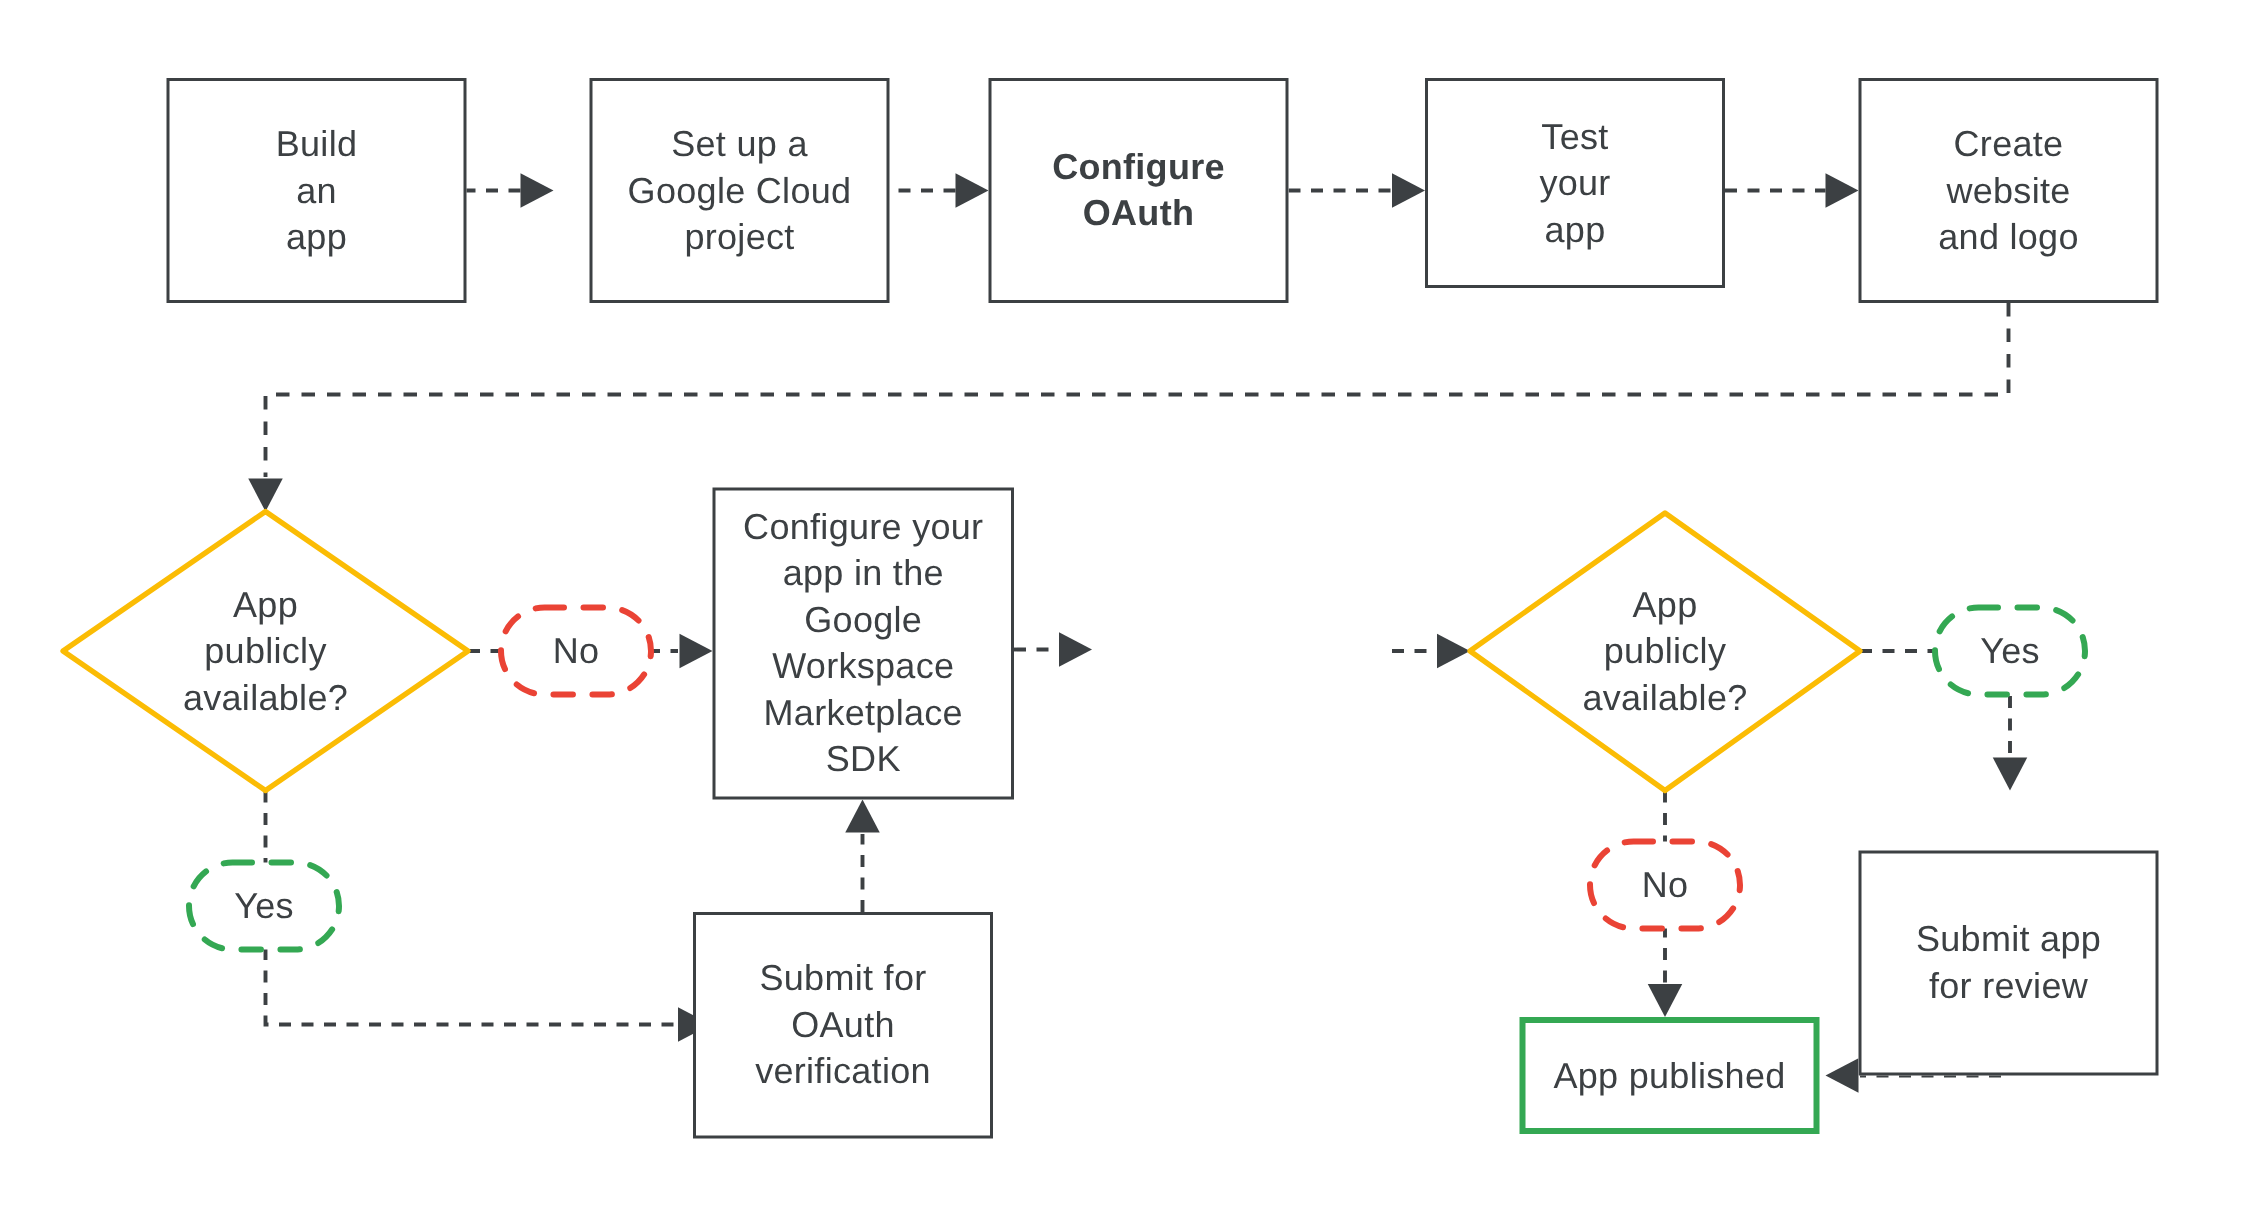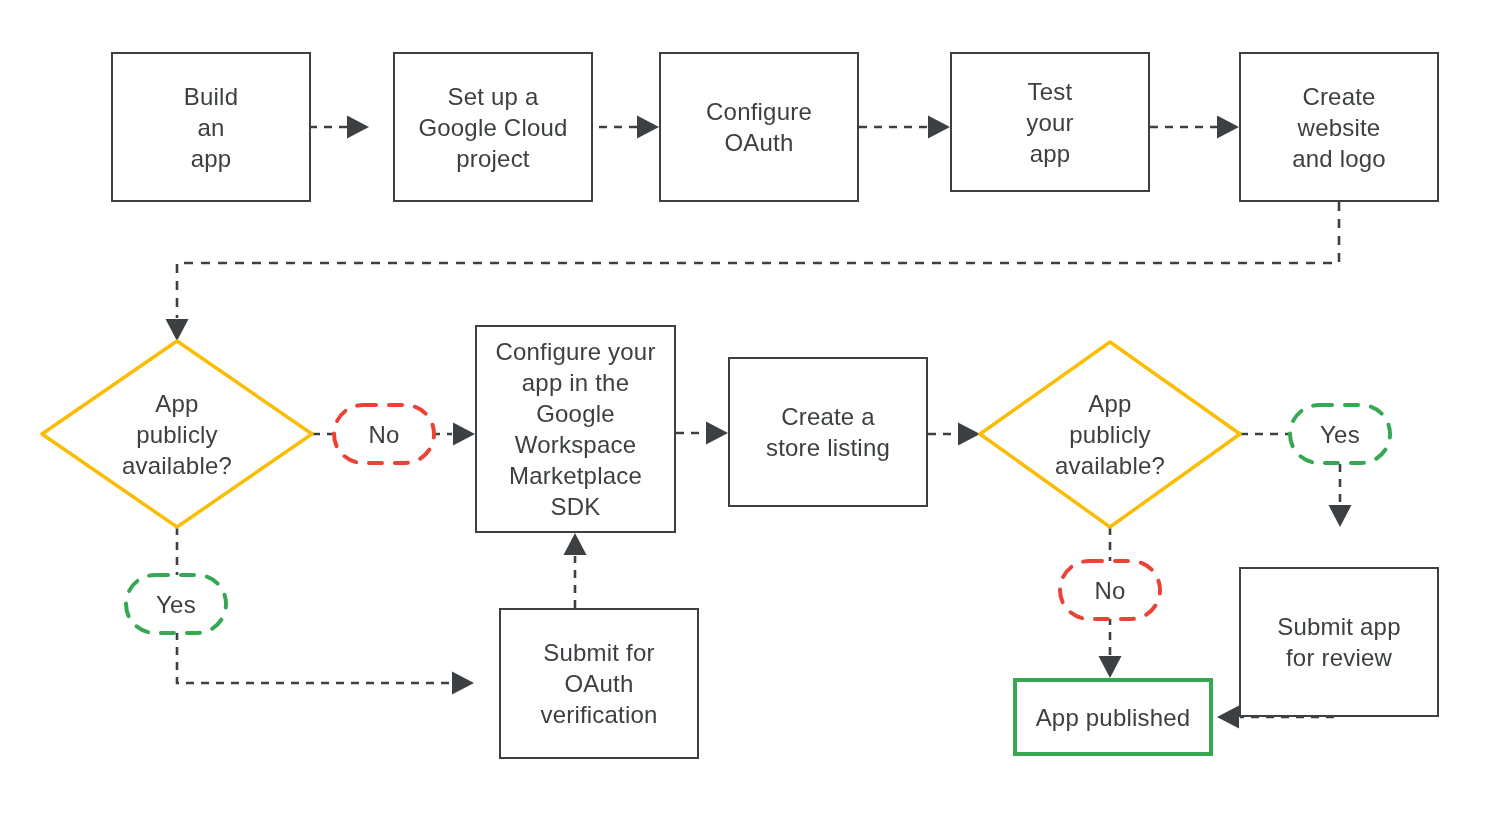--- a/index.html
+++ b/index.html
@@ -44,27 +44,27 @@
     background: #ffffff;
   }
   .overlay-label {
     background: transparent;
     pointer-events: none;
   }
 
   
   .n-build      { left: 79px;   top: 52px;  width: 200px; height: 150px; margin-left: 32px; }
   .n-cloud      { left: 369px;  top: 52px;  width: 200px; height: 150px; margin-left: 24px; }
-  .n-oauth      { left: 659px;  top: 52px;  width: 200px; height: 150px; }
+  .n-oauth      { left: 659px;  top: 52px;  width: 200px; height: 150px; font-weight: bold; }
   .n-test       { left: 950px;  top: 52px;  width: 200px; height: 140px; }
   .n-website    { left: 1239px; top: 52px;  width: 200px; height: 150px; }
   
   .n-sdk        { left: 475px;  top: 325px; width: 201px; height: 208px; }
   .n-store      { left: 728px;  top: 357px; width: 200px; height: 150px; }
-  .n-oauthverif { left: 499px;  top: 608px; width: 200px; height: 151px; }
+  .n-oauthverif { left: 462px;  top: 608px; width: 200px; height: 151px; }
   .n-review     { left: 1239px; top: 527px; width: 200px; height: 150px; margin-top: 40px; }
   .n-published  { left: 1013px; top: 678px; width: 200px; height: 78px; text-align: right; }
   
   .n-decision1  { left: 57px;   top: 374px; width: 240px; height: 120px; }
   .n-decision2  { left: 990px;  top: 374px; width: 240px; height: 120px; }
   
   .n-no1  { left: 334px;  top: 405px; width: 100px; height: 58px; }
   .n-yes1 { left: 126px;  top: 575px; width: 100px; height: 58px; }
   .n-yes2 { left: 1290px; top: 405px; width: 100px; height: 58px; }
   .n-no2  { left: 1060px; top: 561px; width: 100px; height: 58px; }
@@ -163,22 +163,20 @@
 app</div>
   <div class="node process n-website">Create
 website
 and logo</div>
   <div class="node process n-sdk">Configure your
 app in the
 Google
 Workspace
 Marketplace
 SDK</div>
-  <div class="node process n-store">Create a
-store listing</div>
   <div class="node process n-oauthverif">Submit for
 OAuth
 verification</div>
   <div class="node process n-review">Submit app
 for review</div>
   <div class="node published n-published">App published</div>
 
   <div class="node overlay-label n-decision1">App
 publicly
 available?</div>

